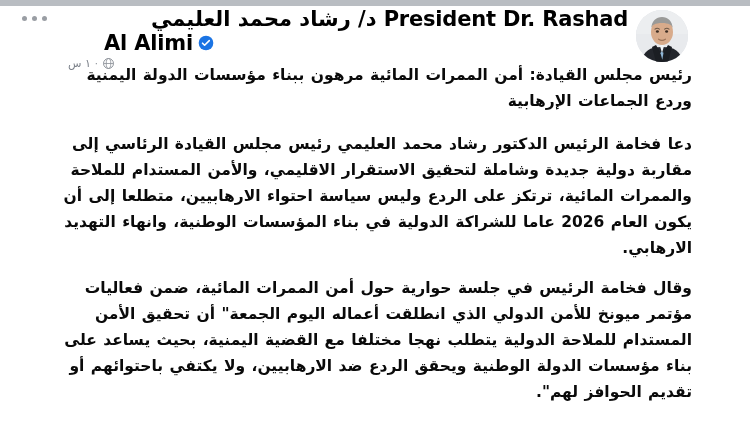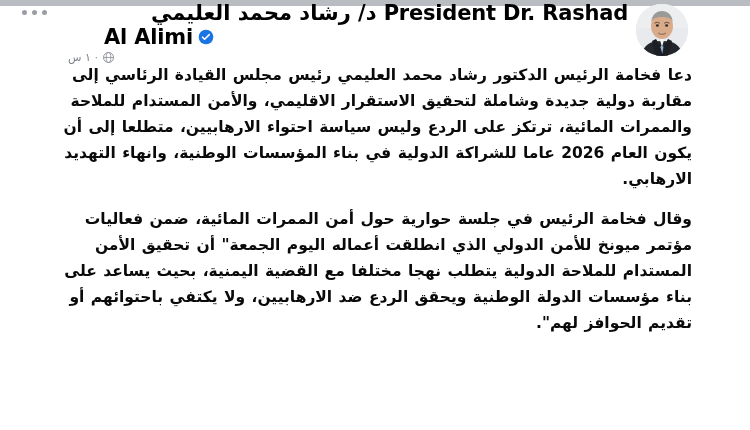--- a/index.html
+++ b/index.html
@@ -29,21 +29,21 @@
     top: 0;
     left: 0;
     width: 750px;
     height: 6px;
     background: #b9bdc2;
   }
 
   
   .post-header {
     position: absolute;
-    top: 0;
+    top: 6px;
     left: 0;
     width: 696px;
     height: 58px;
   }
 
   .avatar {
     position: absolute;
     top: 4px;
     right: 8px;
     width: 52px;
@@ -198,18 +198,19 @@
         <ellipse cx="30.6" cy="21.5" rx="1.5" ry="1.2" fill="#3b2c22"></ellipse>
         <path d="M19 19.2c1.2-1 3.2-1 4.4 0" fill="none" stroke="#6d5847" stroke-width="1.1" stroke-linecap="round"></path>
         <path d="M28.6 19.2c1.2-1 3.2-1 4.4 0" fill="none" stroke="#6d5847" stroke-width="1.1" stroke-linecap="round"></path>
         <path d="M22.6 29.2c2 1.3 4.8 1.3 6.8 0" fill="none" stroke="#9c7459" stroke-width="1.2" stroke-linecap="round"></path>
       </svg>
     </div>
 
   </div>
 
   <div class="post-body">
+    <p class="para lead">رئيس مجلس القيادة: أمن الممرات المائية مرهون ببناء مؤسسات الدولة اليمنية وردع الجماعات الإرهابية</p>
     <p class="para">دعا فخامة الرئيس الدكتور رشاد محمد العليمي رئيس مجلس القيادة الرئاسي إلى مقاربة دولية جديدة وشاملة لتحقيق الاستقرار الاقليمي، والأمن المستدام للملاحة والممرات المائية، ترتكز على الردع وليس سياسة احتواء الارهابيين، متطلعا إلى أن يكون العام 2026 عاما للشراكة الدولية في بناء المؤسسات الوطنية، وانهاء التهديد الارهابي.</p>
     <p class="para">وقال فخامة الرئيس في جلسة حوارية حول أمن الممرات المائية، ضمن فعاليات مؤتمر ميونخ للأمن الدولي الذي انطلقت أعماله اليوم الجمعة" أن تحقيق الأمن المستدام للملاحة الدولية يتطلب نهجا مختلفا مع القضية اليمنية، بحيث يساعد على بناء مؤسسات الدولة الوطنية ويحقق الردع ضد الارهابيين، ولا يكتفي باحتوائهم أو تقديم الحوافز لهم".</p>
 
   </div>
 
 </div>
 
 </body></html>

